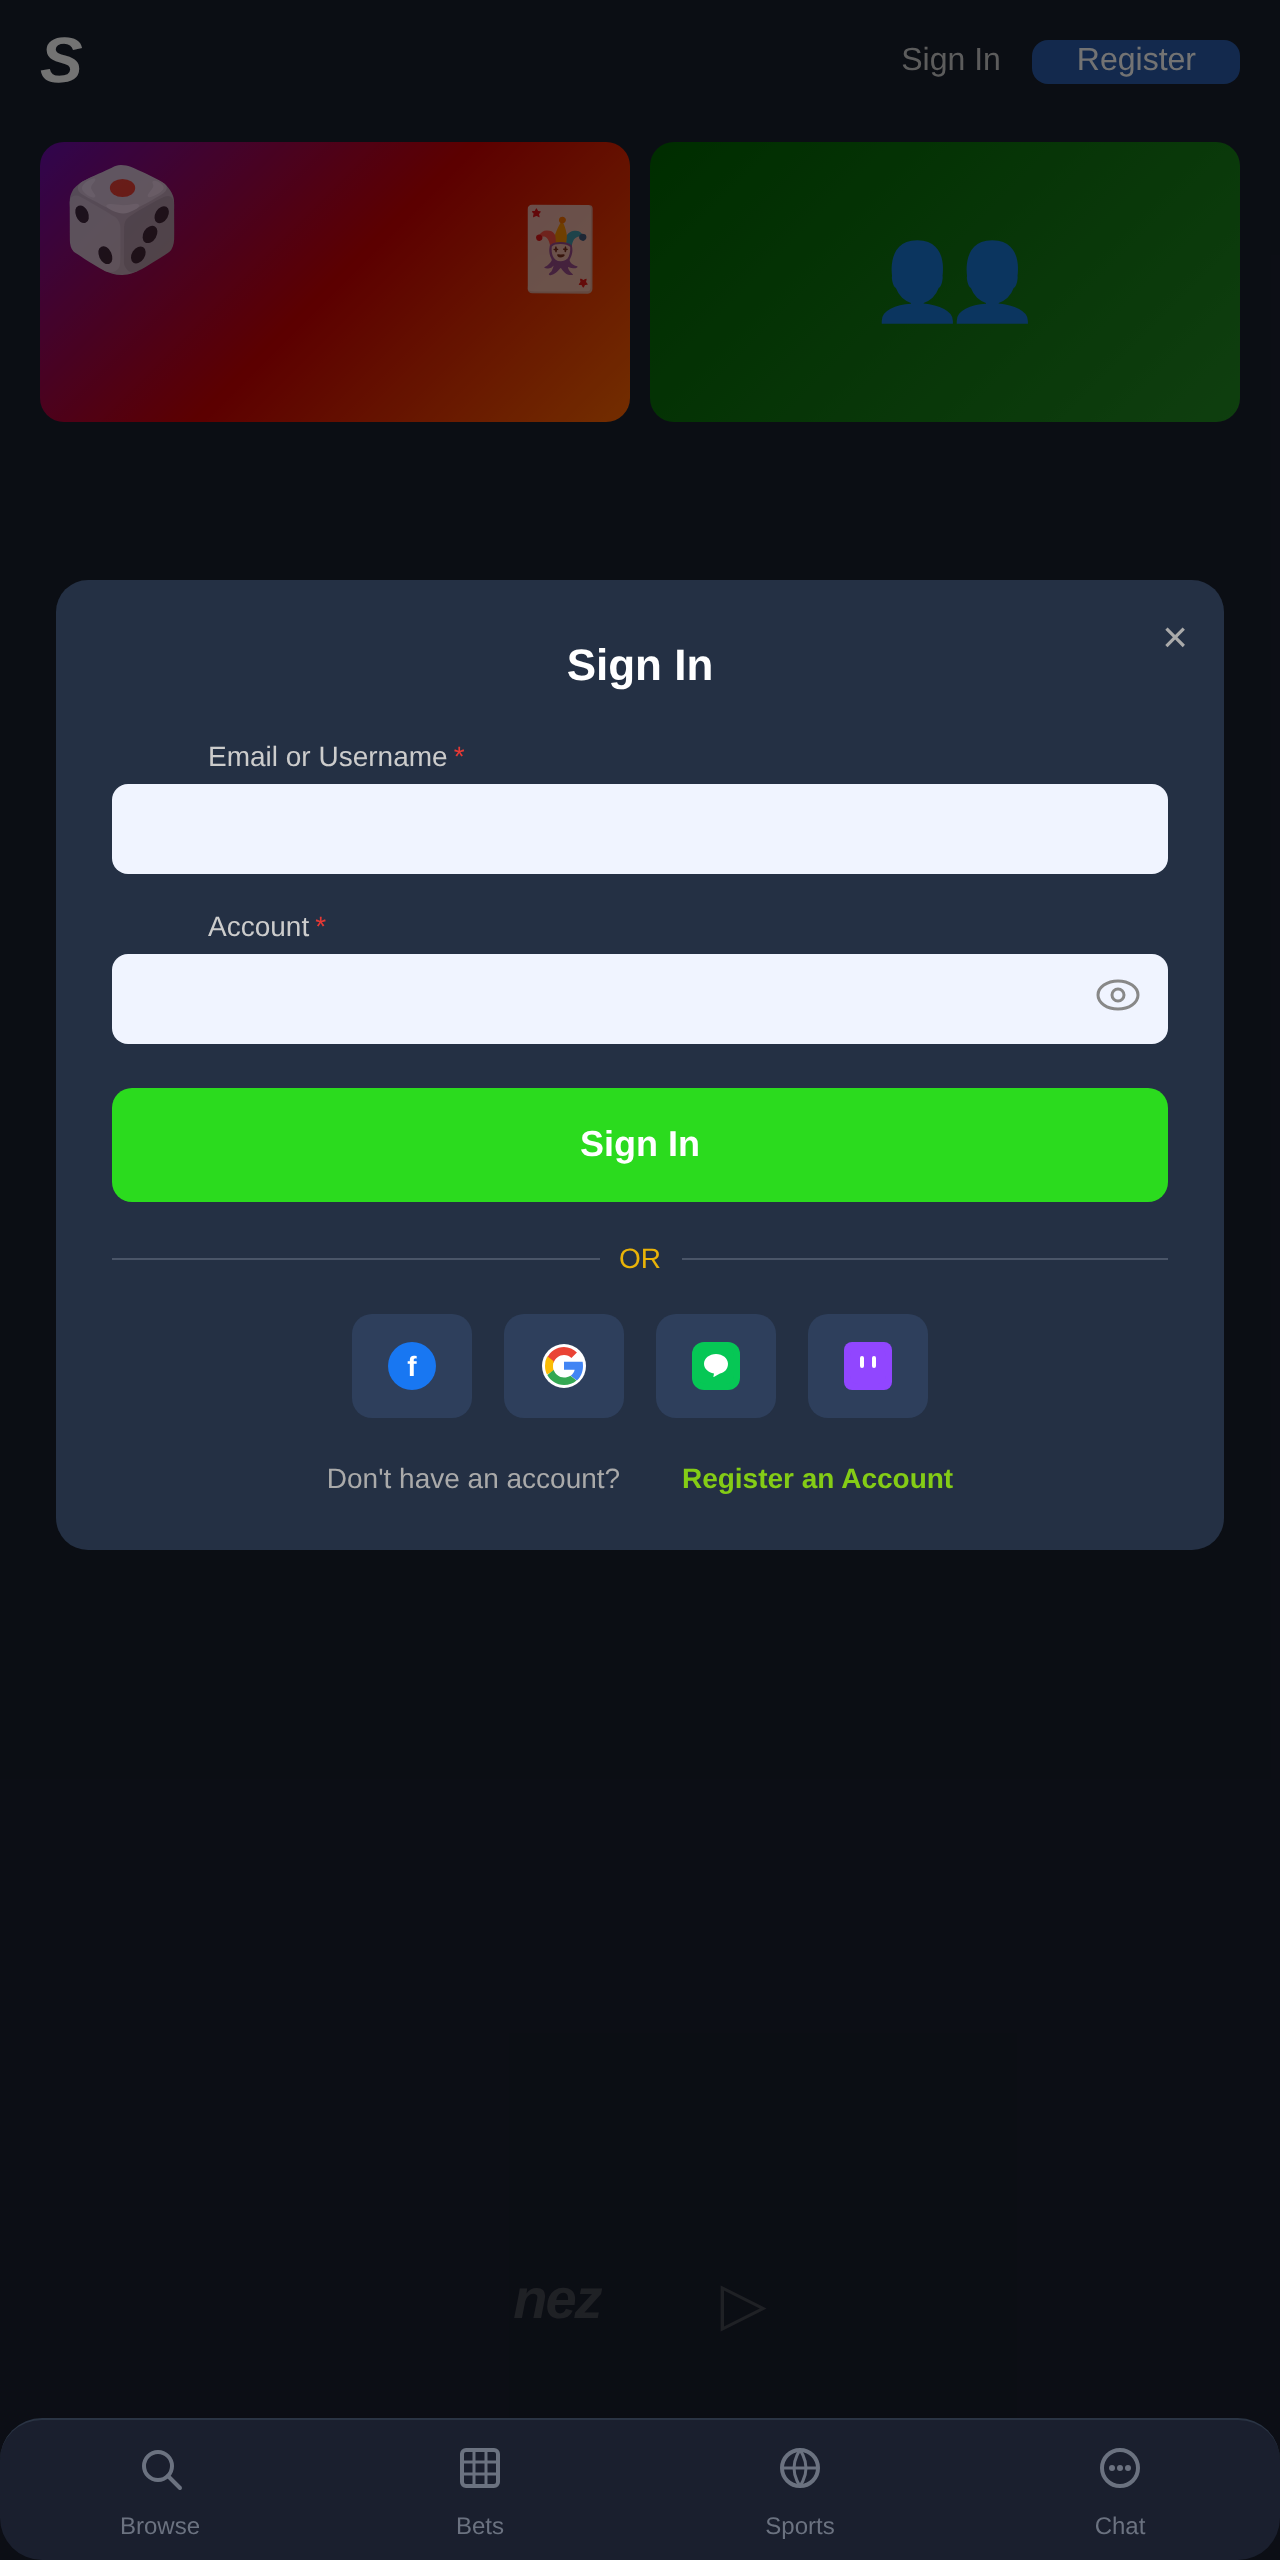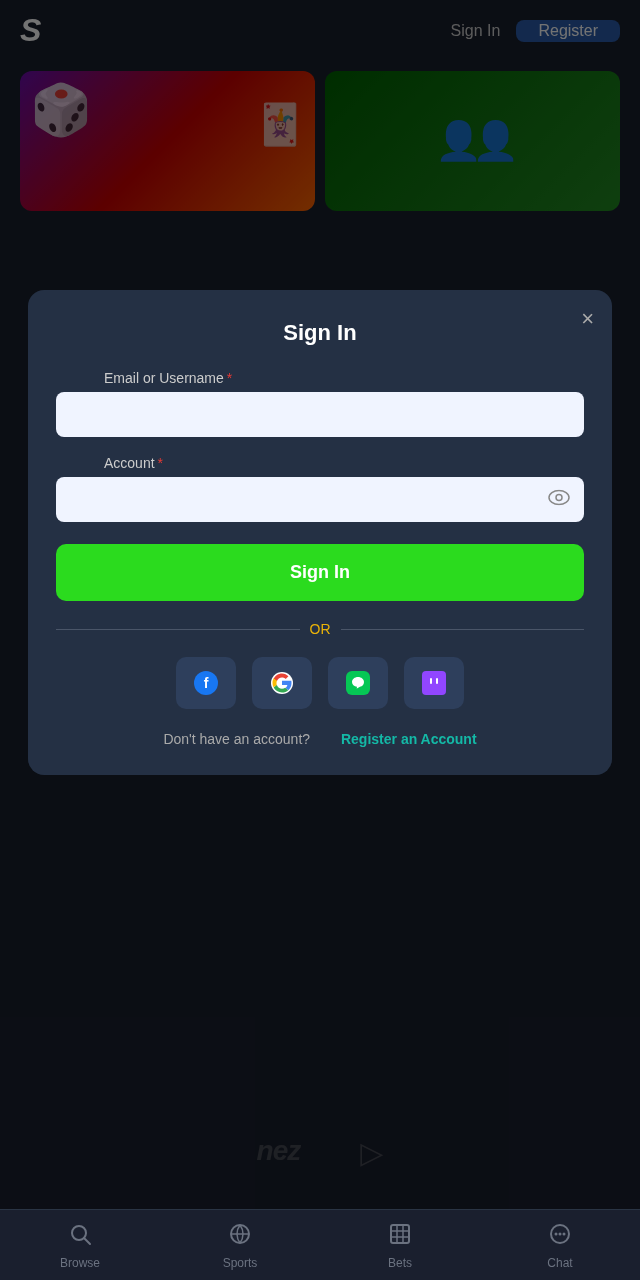--- a/index.html
+++ b/index.html
@@ -300,35 +300,36 @@
       color: #fff;
       cursor: pointer;
       margin-bottom: 14px;
     }
     .register-account {
       text-align: center;
       font-size: 14px;
       color: #aaa;
     }
     .register-account strong {
-      color: #14b8a6;
+      color: #84cc16;
       cursor: pointer;
       padding-left: 27px;
     }
 
     
     .bottom-nav {
       position: fixed;
       bottom: 0;
       left: 0;
       width: 640px;
       background: #1a1f2e;
       display: flex;
       border-top: 1px solid #2a3444;
       z-index: 100;
+      border-radius: 21px;
     }
     .nav-item {
       flex: 1;
       display: flex;
       flex-direction: column;
       align-items: center;
       padding: 12px 0 10px;
       cursor: pointer;
       color: #6b7280;
       font-size: 12px;
@@ -468,39 +469,39 @@
       <svg width="24" height="24" viewBox="0 0 24 24" fill="none">
         <circle cx="11" cy="11" r="7" stroke="#6b7280" stroke-width="2"></circle>
         <line x1="16" y1="16" x2="22" y2="22" stroke="#6b7280" stroke-width="2" stroke-linecap="round"></line>
       </svg>
     </span>
     <span class="nav-label">Browse</span>
   </div>
   <div class="nav-item">
     <span class="nav-icon">
       <svg width="24" height="24" viewBox="0 0 24 24" fill="none">
-        <circle cx="12" cy="12" r="9" stroke="#6b7280" stroke-width="2"></circle>
-        <path d="M12 3c0 0-3 4-3 9s3 9 3 9" stroke="#6b7280" stroke-width="1.5"></path>
-        <path d="M12 3c0 0 3 4 3 9s-3 9-3 9" stroke="#6b7280" stroke-width="1.5"></path>
-        <line x1="3" y1="12" x2="21" y2="12" stroke="#6b7280" stroke-width="1.5"></line>
-      </svg>
-    </span>
-    <span class="nav-label">Sports</span>
-  </div>
-  <div class="nav-item">
-    <span class="nav-icon">
-      <svg width="24" height="24" viewBox="0 0 24 24" fill="none">
         <rect x="3" y="3" width="18" height="18" rx="2" stroke="#6b7280" stroke-width="2"></rect>
         <line x1="3" y1="9" x2="21" y2="9" stroke="#6b7280" stroke-width="1.5"></line>
         <line x1="3" y1="15" x2="21" y2="15" stroke="#6b7280" stroke-width="1.5"></line>
         <line x1="9" y1="3" x2="9" y2="21" stroke="#6b7280" stroke-width="1.5"></line>
         <line x1="15" y1="3" x2="15" y2="21" stroke="#6b7280" stroke-width="1.5"></line>
       </svg>
     </span>
     <span class="nav-label">Bets</span>
+  </div>
+  <div class="nav-item">
+    <span class="nav-icon">
+      <svg width="24" height="24" viewBox="0 0 24 24" fill="none">
+        <circle cx="12" cy="12" r="9" stroke="#6b7280" stroke-width="2"></circle>
+        <path d="M12 3c0 0-3 4-3 9s3 9 3 9" stroke="#6b7280" stroke-width="1.5"></path>
+        <path d="M12 3c0 0 3 4 3 9s-3 9-3 9" stroke="#6b7280" stroke-width="1.5"></path>
+        <line x1="3" y1="12" x2="21" y2="12" stroke="#6b7280" stroke-width="1.5"></line>
+      </svg>
+    </span>
+    <span class="nav-label">Sports</span>
   </div>
   <div class="nav-item">
     <span class="nav-icon">
       <svg width="24" height="24" viewBox="0 0 24 24" fill="none">
         <circle cx="12" cy="12" r="9" stroke="#6b7280" stroke-width="2"></circle>
         <circle cx="8" cy="12" r="1.5" fill="#6b7280"></circle>
         <circle cx="12" cy="12" r="1.5" fill="#6b7280"></circle>
         <circle cx="16" cy="12" r="1.5" fill="#6b7280"></circle>
       </svg>
     </span>

